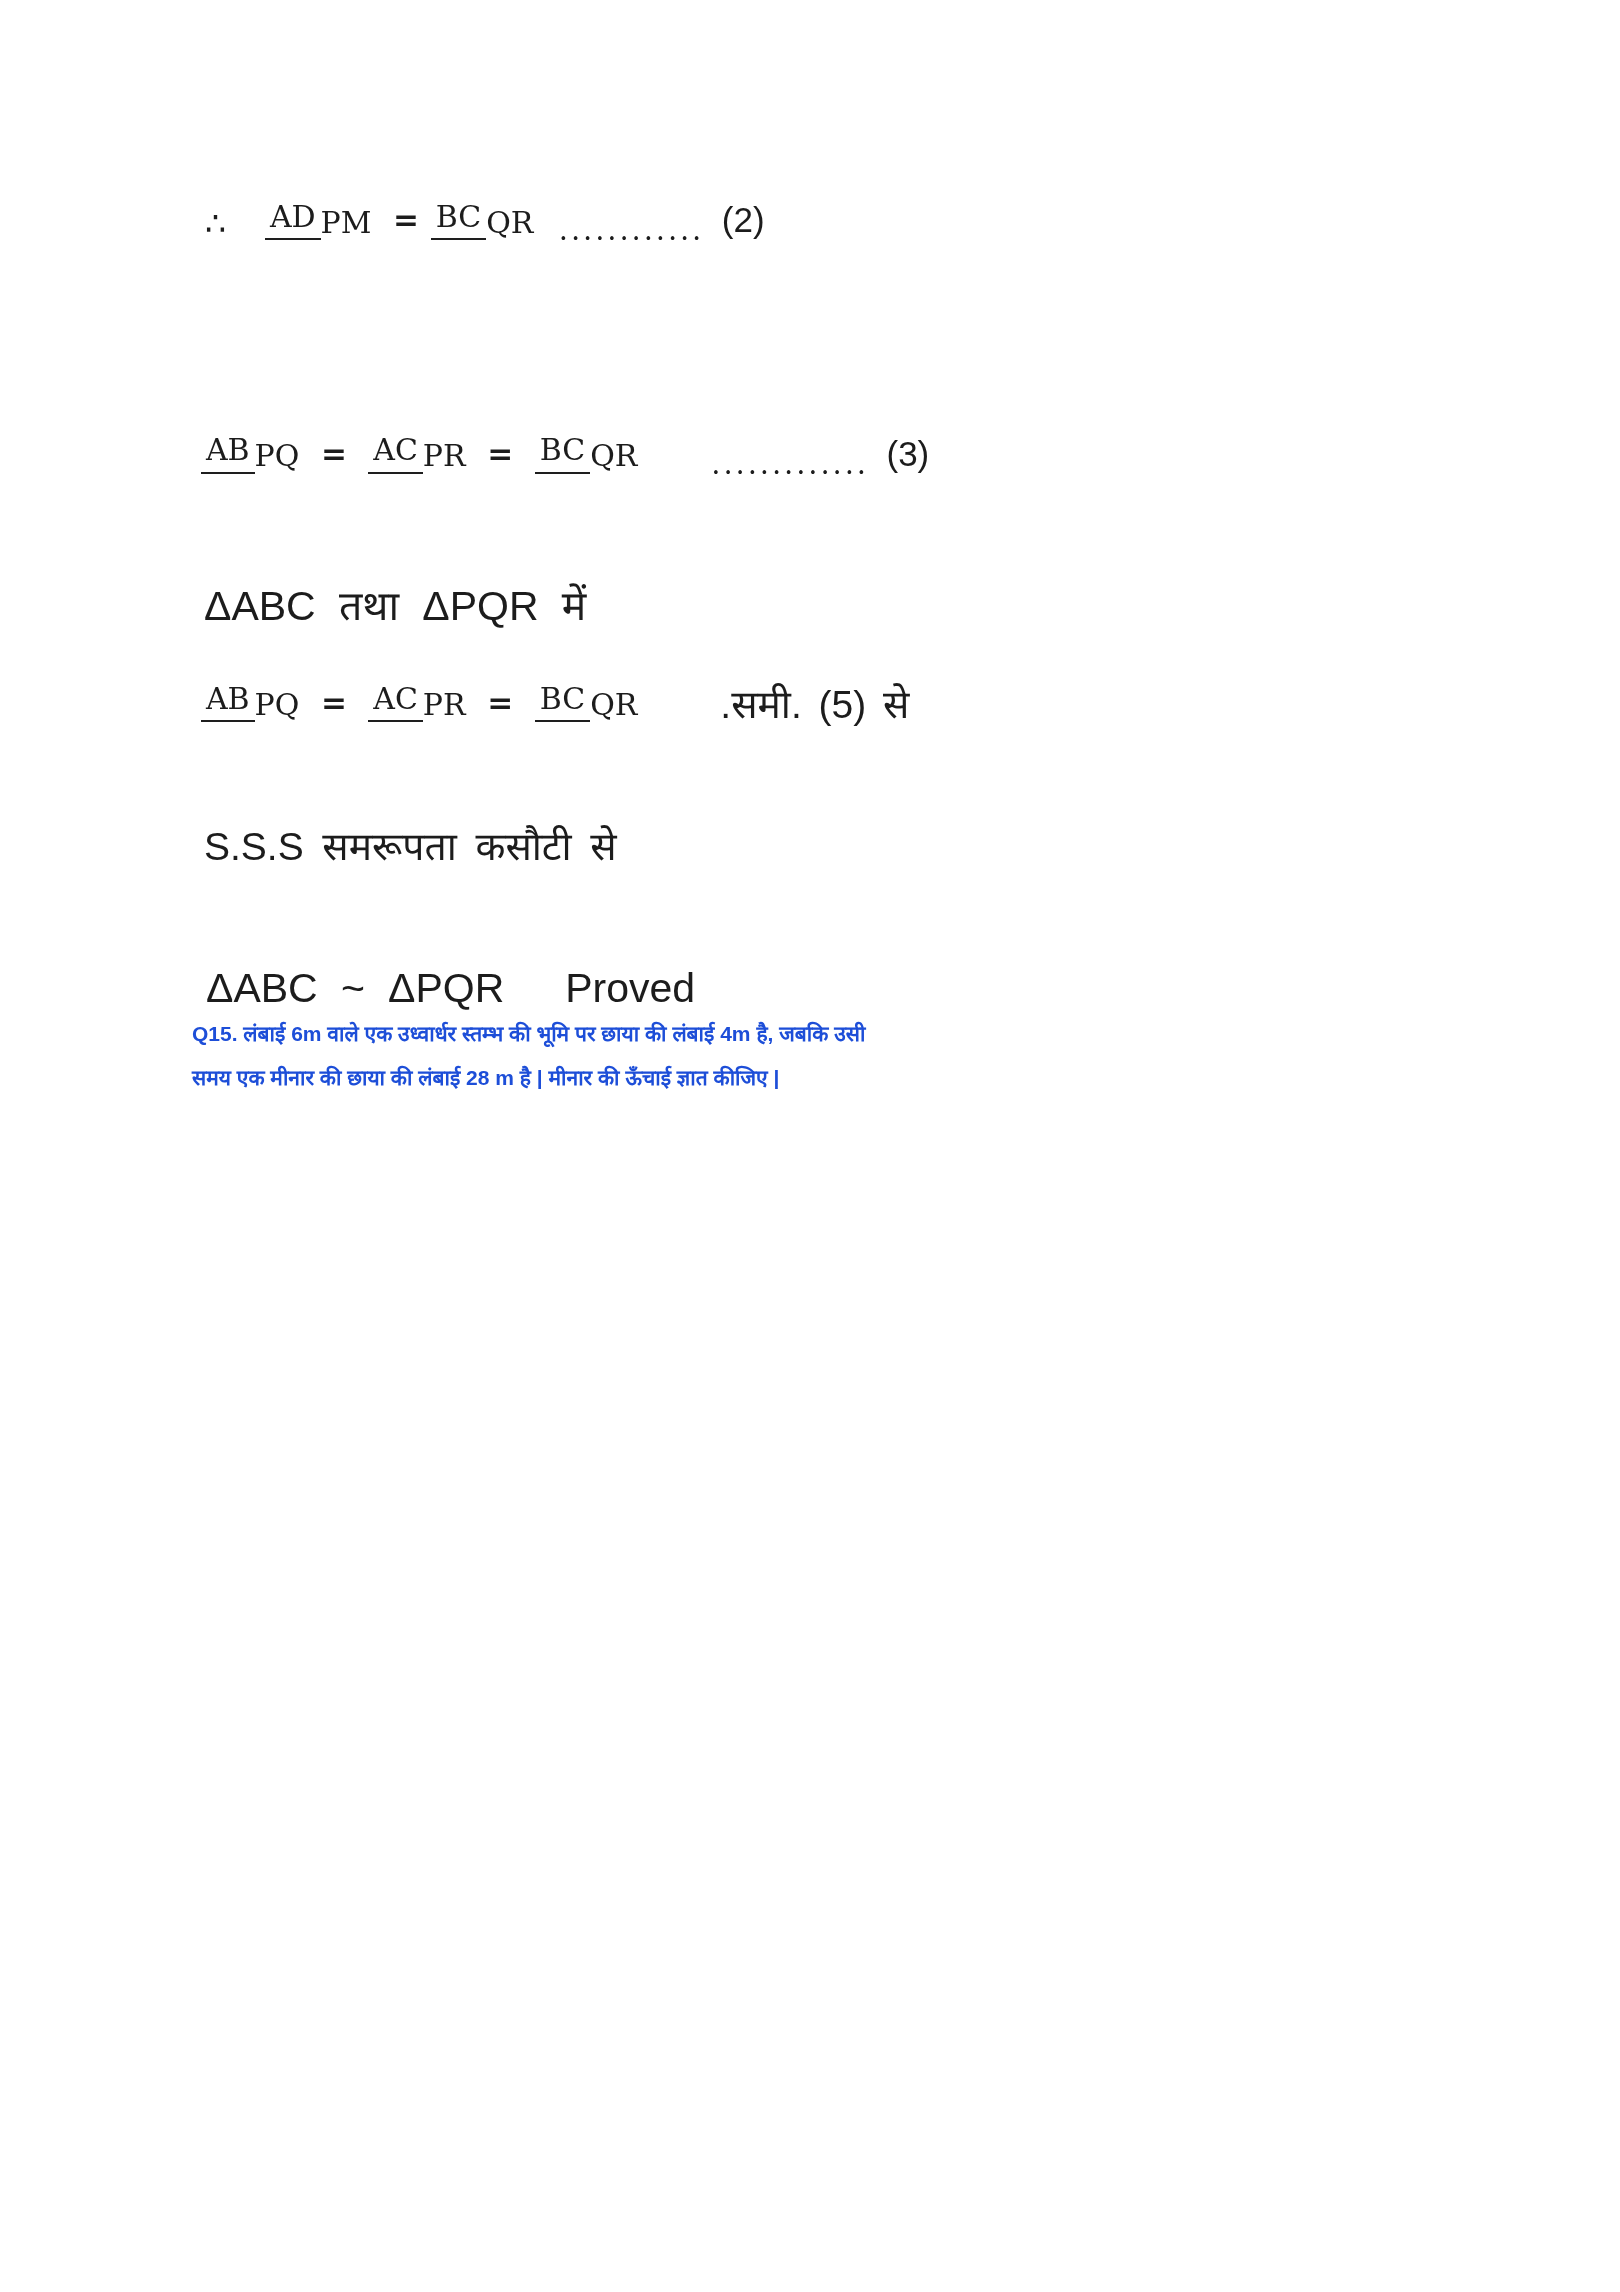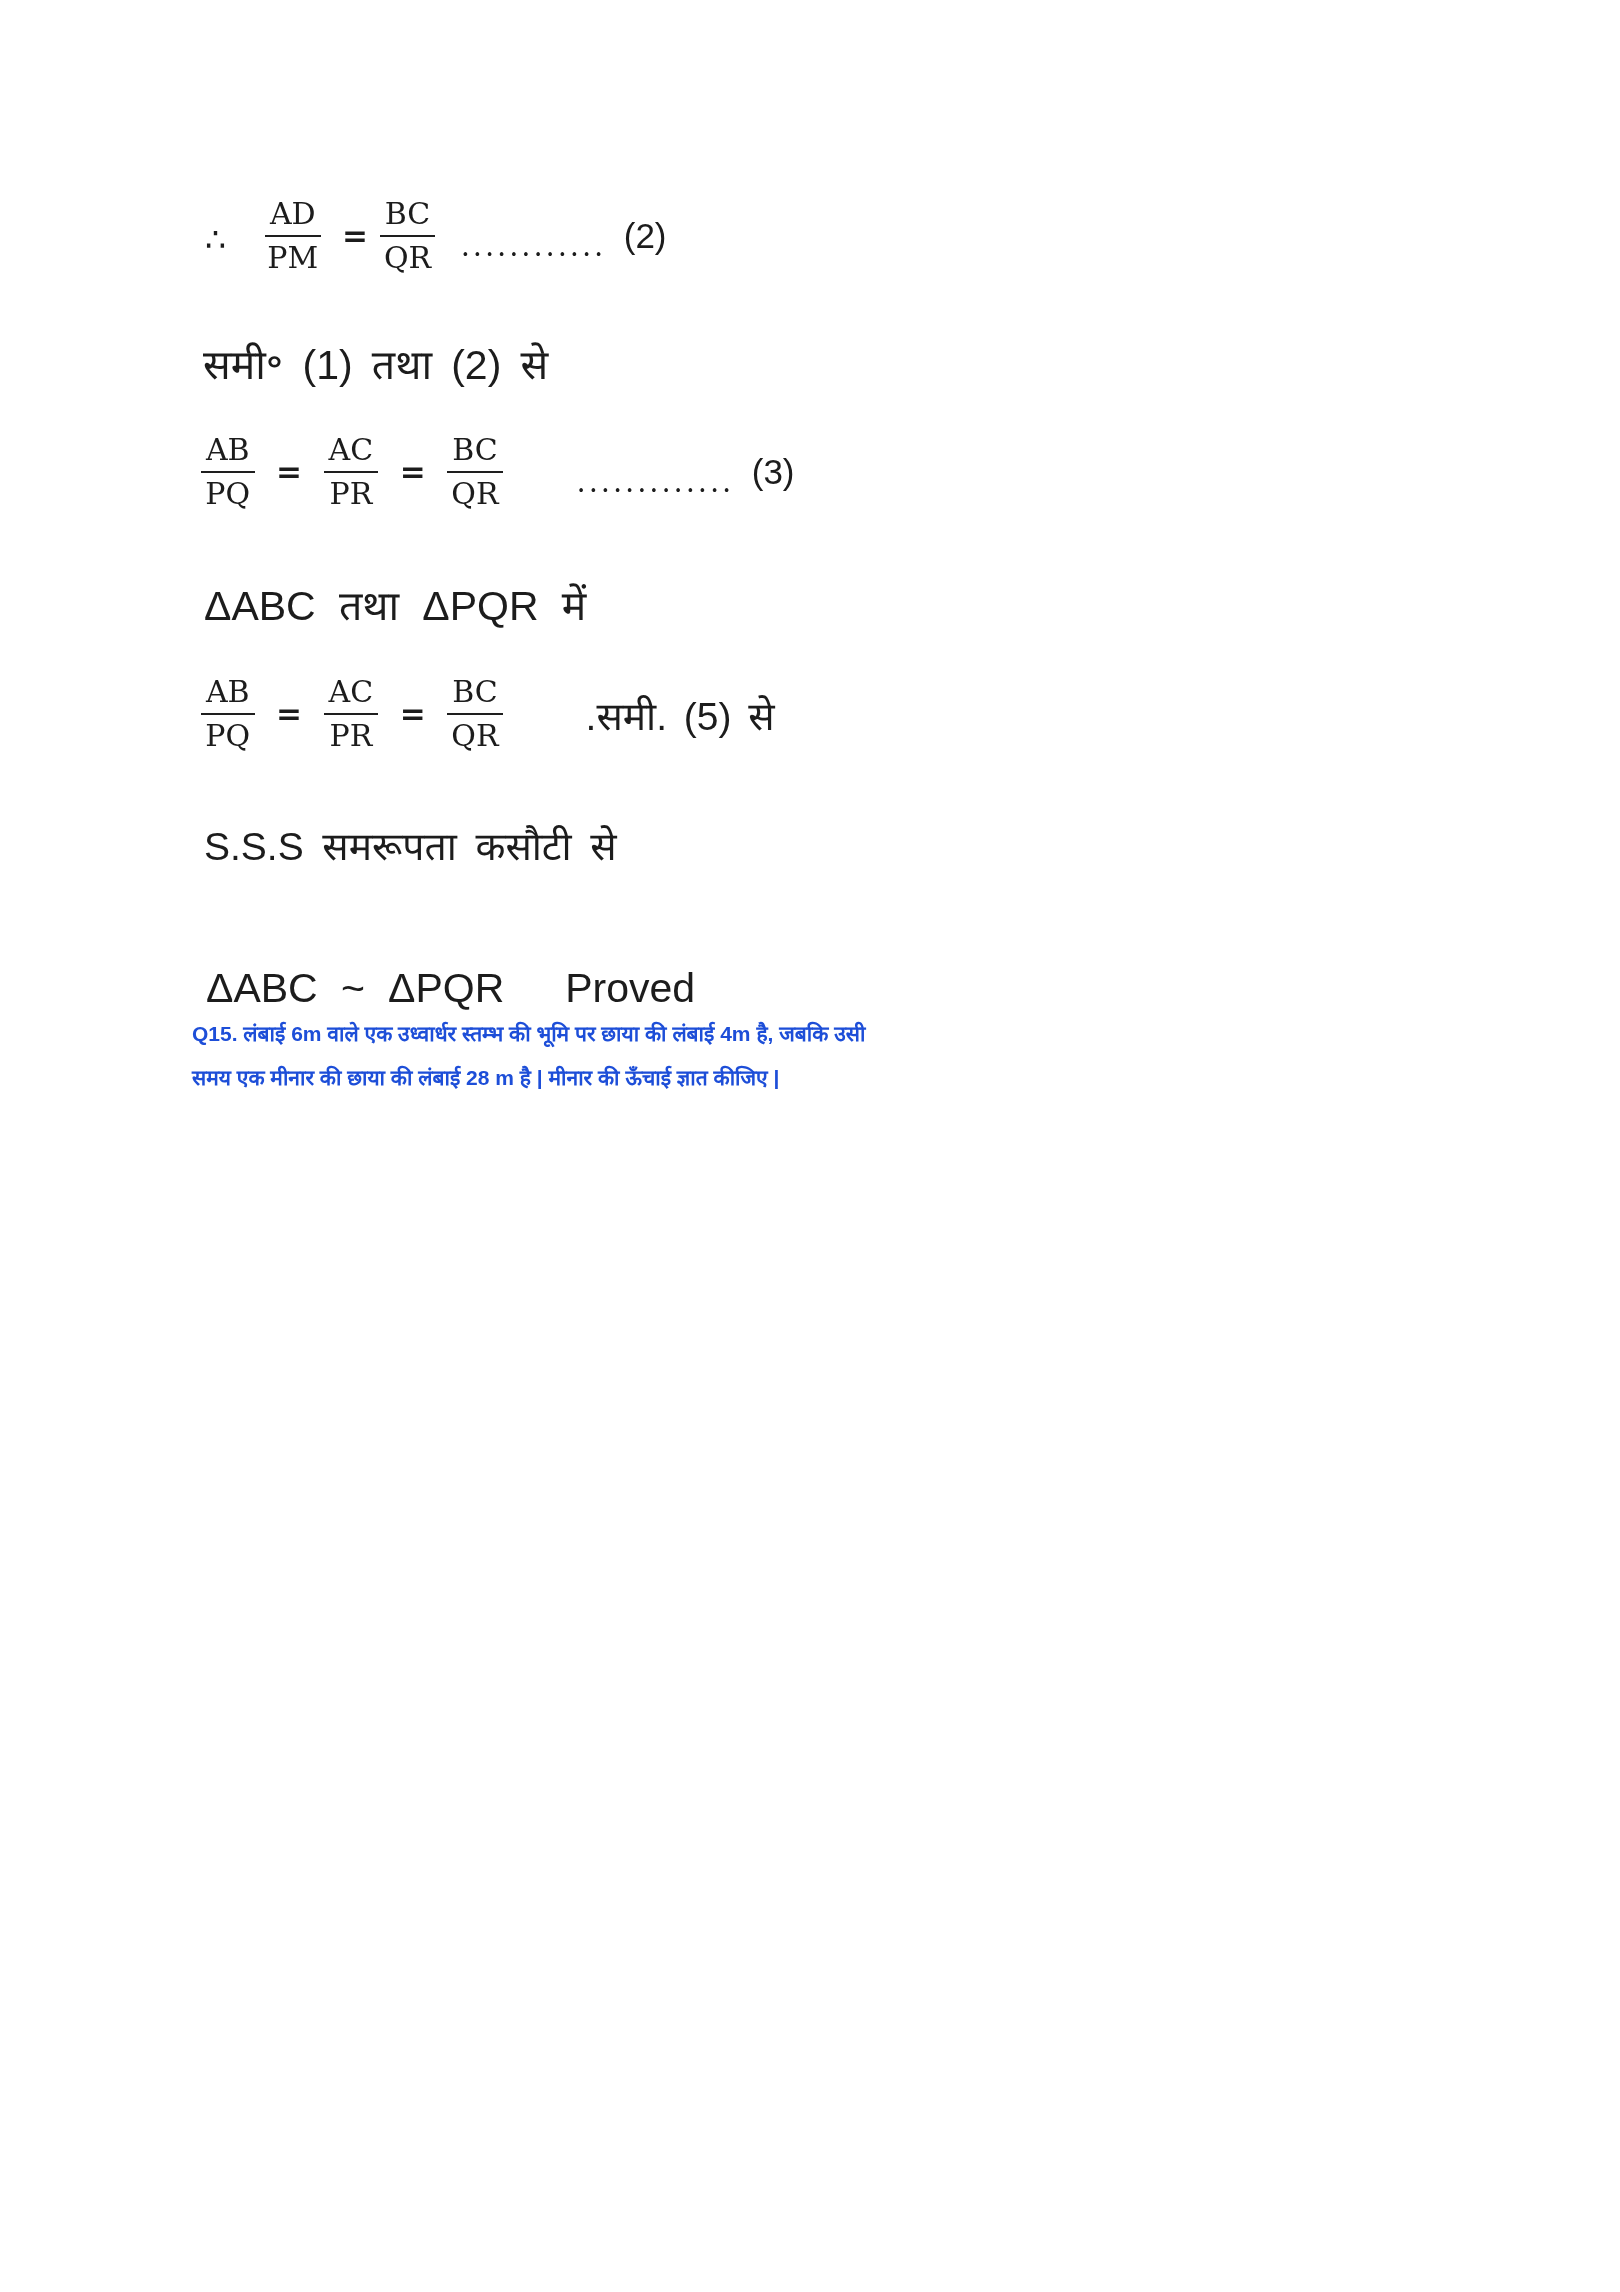--- a/index.html
+++ b/index.html
@@ -15,21 +15,21 @@
   .row {
     position: absolute;
     display: flex;
     align-items: center;
     white-space: nowrap;
   }
   
   .math { font-family: "DejaVu Serif", serif; font-size: 30px; color: #1c1c1c; }
   .frac {
     display: inline-flex;
-    flex-direction: column;
+    flex-direction: row;
     align-items: center;
     font-family: "DejaVu Serif", serif;
     font-size: 30px;
     line-height: 1.08;
     text-align: center;
   }
   .frac .num { padding: 0 4.9px 4.9px 4.9px; border-bottom: 2.9px solid #1e1e1e; }
   .frac .den { padding-top: 4.9px; }
   .therefore { font-size: 33px; margin-top: 5.9px; }
   .equals { font-family: "DejaVu Serif", serif; font-size: 31px; font-weight: bold; }
@@ -72,23 +72,20 @@
     </span>
     <span class="equals g22">=</span>
     <span class="frac g12">
       <span class="num">BC</span>
       <span class="den">QR</span>
     </span>
     <span class="dots g26">............</span>
     <span class="eq-label g18">(2)</span>
   </div>
 
-  <div class="row hindi-line" style="left:203px; top:335px;">
-    <span>समी॰ (1) तथा (2) से</span>
-  </div>
 
   <div class="row" style="left:201px; top:434px;">
     <span class="frac">
       <span class="num">AB</span>
       <span class="den">PQ</span>
     </span>
     <span class="equals g22">=</span>
     <span class="frac g22">
       <span class="num">AC</span>
       <span class="den">PR</span>

